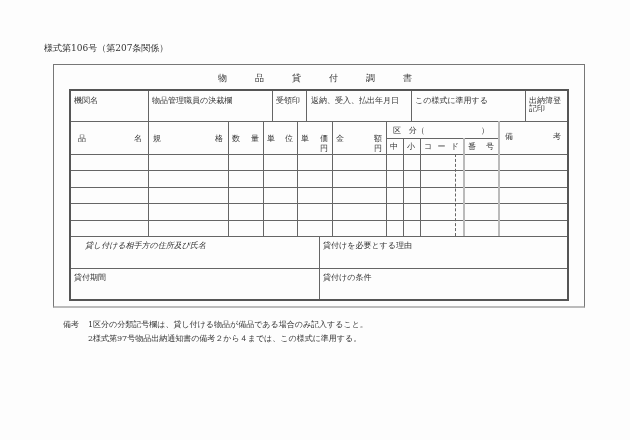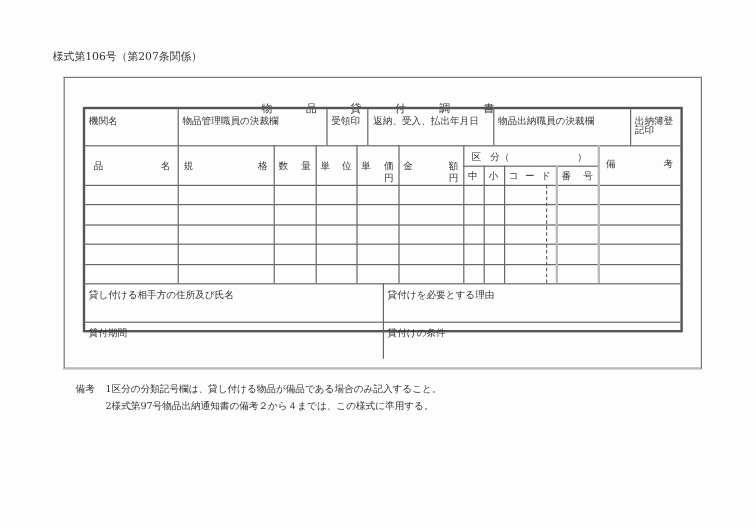--- a/index.html
+++ b/index.html
@@ -3,23 +3,23 @@
 <meta charset="utf-8">
 <style>
   html, body { margin:0; padding:0; background:#fdfdfd; }
   body { width:630px; height:440px; position:relative; overflow:hidden;
          font-family:"DejaVu Serif","Liberation Serif",serif; color:#333; }
   .abs { position:absolute; }
   .t8 { font-size:8px; line-height:10px; white-space:nowrap; }
   .hdr { left:44px; top:43px; font-size:9px; }
   .frame { left:53px; top:64px; width:532px; height:244px;
            border:1px solid #777; border-bottom:2px solid #bbb; box-sizing:border-box; }
-  .title { top:84px; left:0; width:630px; text-align:center; font-size:9px; letter-spacing:0; }
+  .title { top:72px; left:0; width:630px; text-align:center; font-size:9px; letter-spacing:0; }
   .title span { display:inline-block; width:37px; text-align:center; }
-  .tbl { left:69px; top:89px; width:500px; height:188px; border:2px solid #555; box-sizing:border-box;padding-left:24px; }
+  .tbl { left:69px; top:89px; width:500px; height:212px; border:2px solid #555; box-sizing:border-box;padding-left:24px; }
   .h { position:absolute; height:0; border-top:1px solid #666; }
   .v { position:absolute; width:0; border-left:1px solid #666; }
   .vl { position:absolute; width:0; border-left:2px solid #bbb; }
   .vd { position:absolute; width:0; border-left:1px dashed #666; }
   .cell { position:absolute; font-size:8px; line-height:9px; white-space:nowrap; }
   .spread { display:flex; justify-content:space-between; }
   .notes { left:47px; top:318px; font-size:8px; line-height:14px;text-align:right; }
   .notes .row { display:flex; white-space:nowrap; }
   .notes .lab { width:32px; }
   .notes .num { width:14px; }
@@ -64,21 +64,21 @@
   <div class="vd" style="left:384px;top:63px;height:82px;"></div>
   <div class="vl" style="left:392px;top:47px;height:98px;"></div>
   <div class="vl" style="left:427px;top:30px;height:115px;"></div>
 
   <div class="v" style="left:248px;top:145px;height:63px;"></div>
 
   <div class="cell" style="left:3px;top:5px;">機関名</div>
   <div class="cell" style="left:81px;top:5px;">物品管理職員の決裁欄</div>
   <div class="cell" style="left:205px;top:5px;">受領印</div>
   <div class="cell" style="left:240px;top:5px;">返納、受入、払出年月日</div>
-  <div class="cell" style="left:344px;top:5px;">物品出納職員の決裁欄</div>
+  <div class="cell" style="left:344px;top:5px;">この様式に準用する</div>
   <div class="cell" style="left:458px;top:5px;">出納簿登</div>
   <div class="cell" style="left:458px;top:13px;">記印</div>
 
   <div class="cell spread" style="left:7px;top:43px;width:64px;">
     <span>品</span>
       <span>名</span>
   </div>
   <div class="cell spread" style="left:82px;top:43px;width:70px;">
     <span>規</span>
       <span>格</span>
@@ -120,21 +120,21 @@
     <span>備</span>
       <span>考</span>
   </div>
 
   <div class="cell" style="left:2px;top:65px;width:74px;height:13px;"></div>
   <div class="cell" style="left:2px;top:81px;width:74px;height:13px;"></div>
   <div class="cell" style="left:2px;top:98px;width:74px;height:13px;"></div>
   <div class="cell" style="left:2px;top:114px;width:74px;height:13px;"></div>
   <div class="cell" style="left:2px;top:131px;width:74px;height:13px;"></div>
 
-  <div class="cell" style="left:3px;top:150px;">貸し付ける相手方の住所及び氏名</div>
+  <div class="cell" style="left:14px;top:150px;font-style:italic;">貸し付ける相手方の住所及び氏名</div>
   <div class="cell" style="left:252px;top:150px;">貸付けを必要とする理由</div>
   <div class="cell" style="left:3px;top:182px;text-align:right;">貸付期間</div>
   <div class="cell" style="left:252px;top:182px;">貸付けの条件</div>
 </div>
 
 <div class="abs notes">
   <div class="row">
     <span class="lab">備考</span>
     <span class="num">1</span>
     <span>区分の分類記号欄は、貸し付ける物品が備品である場合のみ記入すること。</span>

